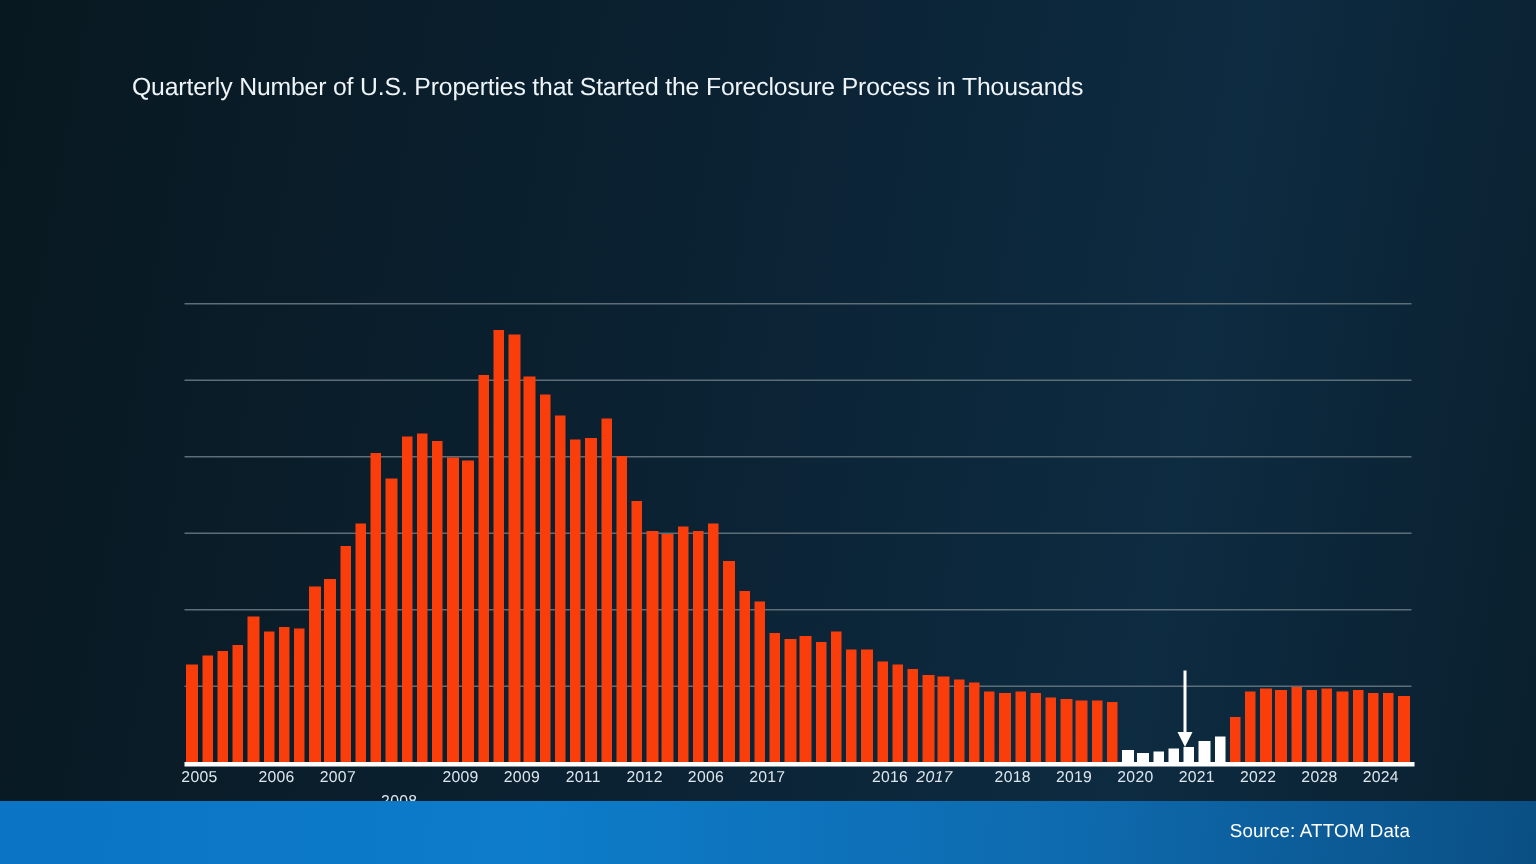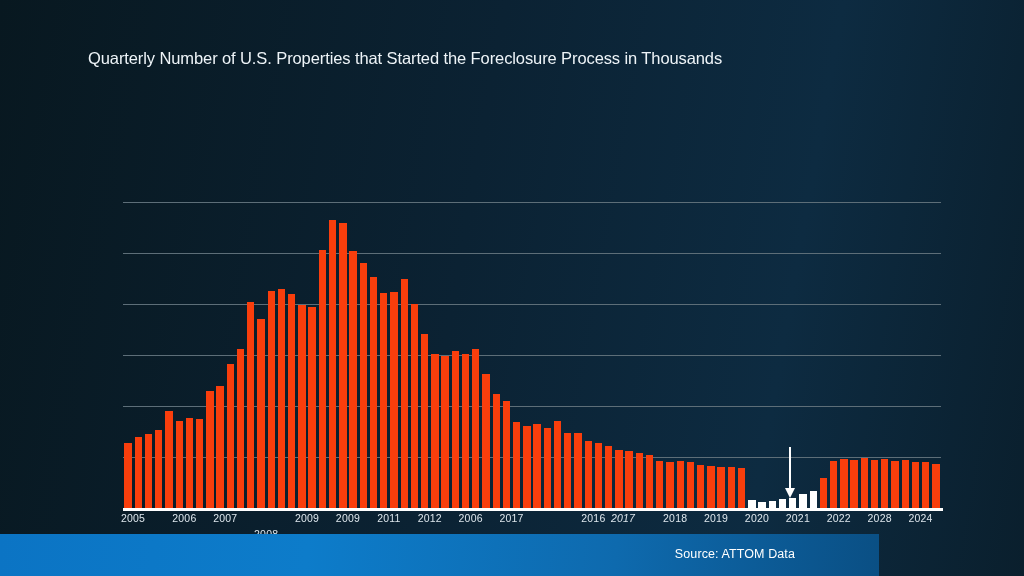--- a/index.html
+++ b/index.html
@@ -91,21 +91,21 @@
     width:0; height:0;
     border-left:5px solid transparent;
     border-right:5px solid transparent;
     border-top:10px solid #ffffff;
   }
 
   
   #footer {
     position:absolute;
     left:0; bottom:0;
-    width:879px; height:42px;
+    width:1024px; height:42px;
     background:linear-gradient(95deg,#0b74c4 0%,#0d7cca 35%,#0e6aae 70%,#0a4f84 100%);
   }
   #source {
     position:absolute;
     right:84px; top:13px;
     color:#ffffff;
     font-size:12.5px;
     letter-spacing:0.1px;
   }
 </style>

